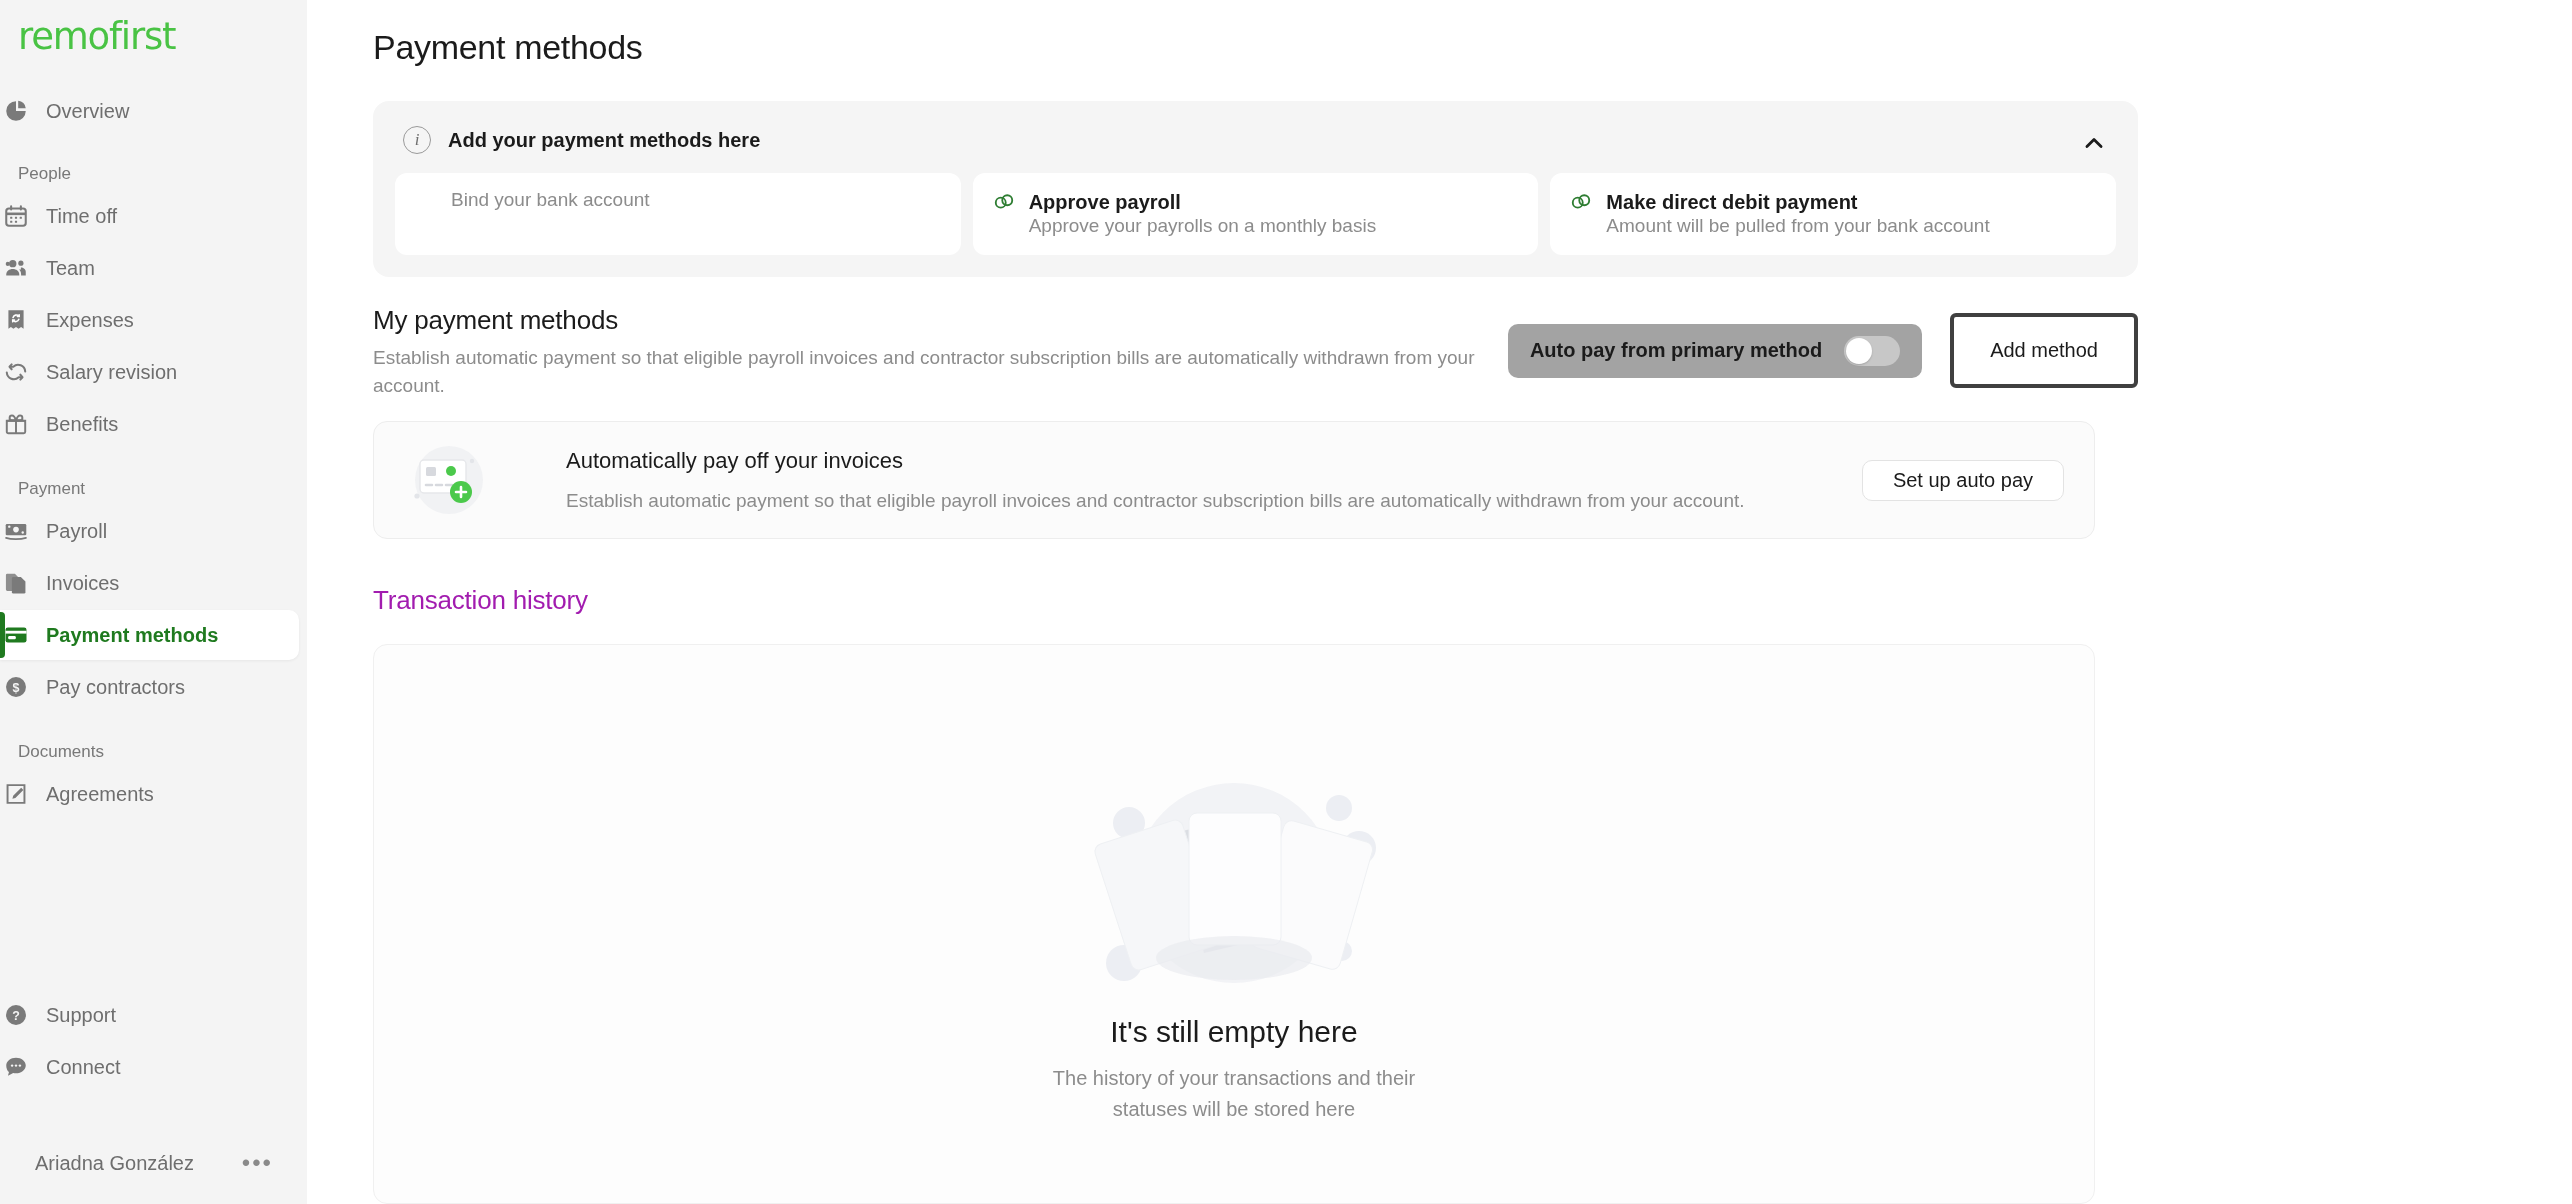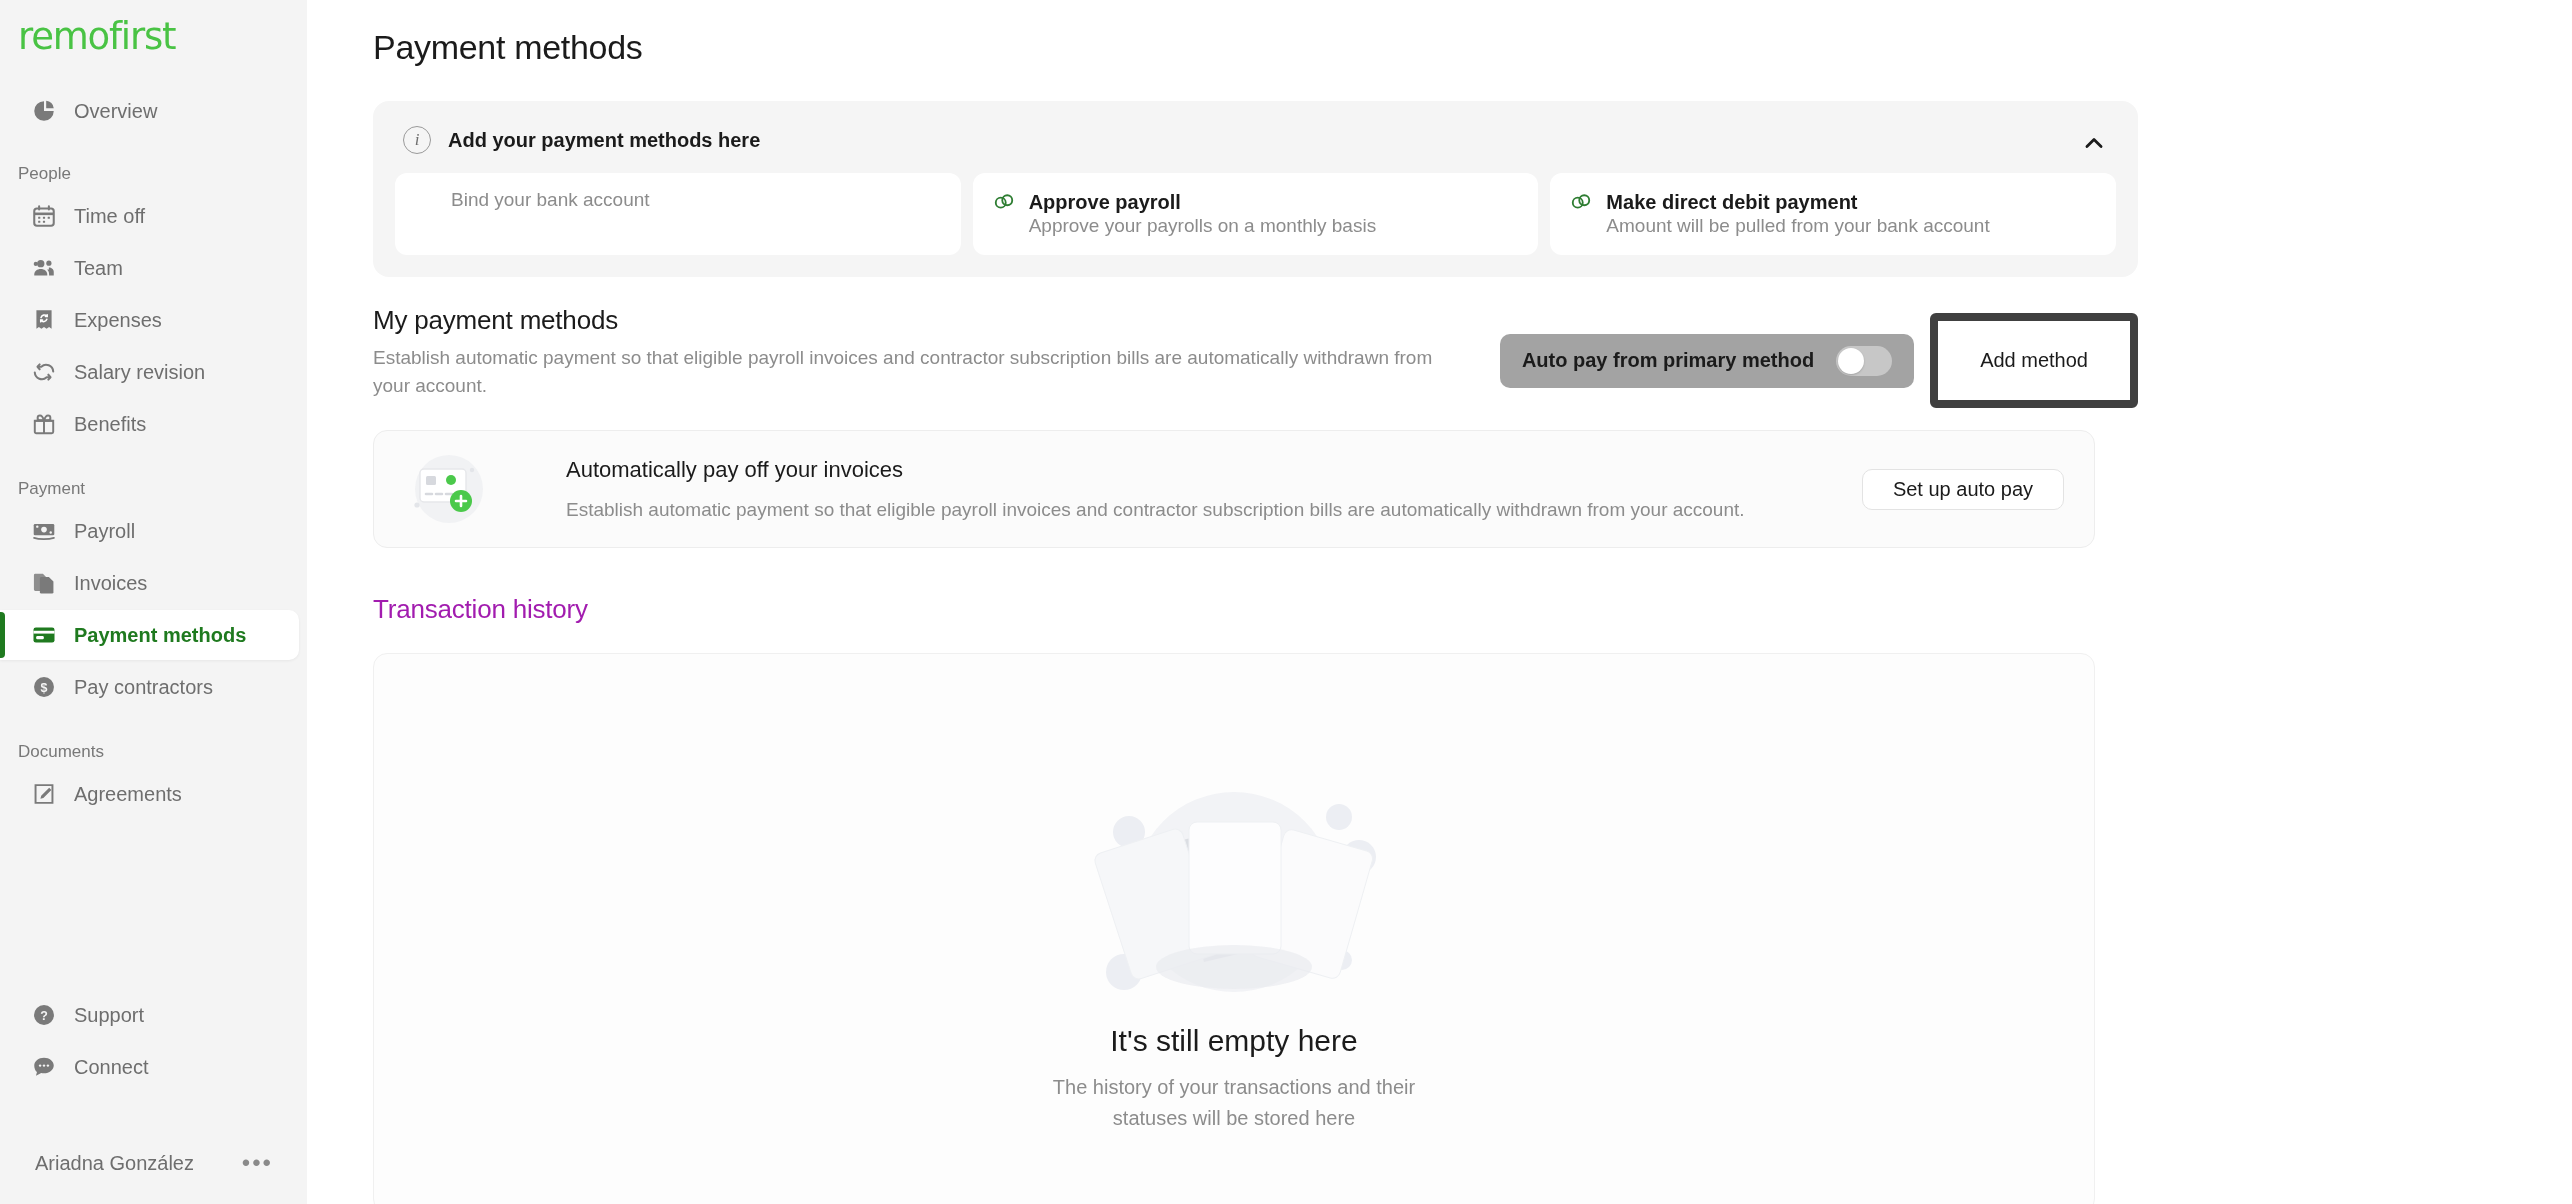--- a/index.html
+++ b/index.html
@@ -48,21 +48,21 @@
     padding: 0 0 0 18px;
     margin-bottom: 7px;
     line-height: 20px;
   }
   .nav-group { margin-bottom: 14px; }
   .nav-item {
     display: flex;
     align-items: center;
     gap: 17px;
     height: 50px;
-    padding: 0 30px;
+    padding: 0 2px;
     margin: 0 8px 2px 0;
     border-radius: 0 10px 10px 0;
     color: #6e6e6e;
     font-size: 20px;
     cursor: pointer;
     position: relative;
   }
   .nav-item .ico {
     width: 27px; height: 27px;
     display: flex; align-items: center; justify-content: center;
@@ -248,24 +248,24 @@
   }
   .toggle .knob {
     position: absolute;
     left: 2px; top: 2px;
     width: 26px; height: 26px;
     border-radius: 50%;
     background: #ffffff;
     box-shadow: 0 1px 2px rgba(0,0,0,0.18);
   }
   .add-method-wrap {
-    border: 8px solid #404040;
+    border: 4px solid #404040;
     border-radius: 6px;
-    padding: 8px;
-    margin-left: 16px;
+    padding: 2px;
+    margin-left: 28px;
   }
   .btn-outline {
     background: #ffffff;
     border: 1px solid #e3e3e3;
     border-radius: 10px;
     font-size: 20px;
     color: #1b1b1b;
     padding: 8px 30px;
     cursor: pointer;
     white-space: nowrap;

